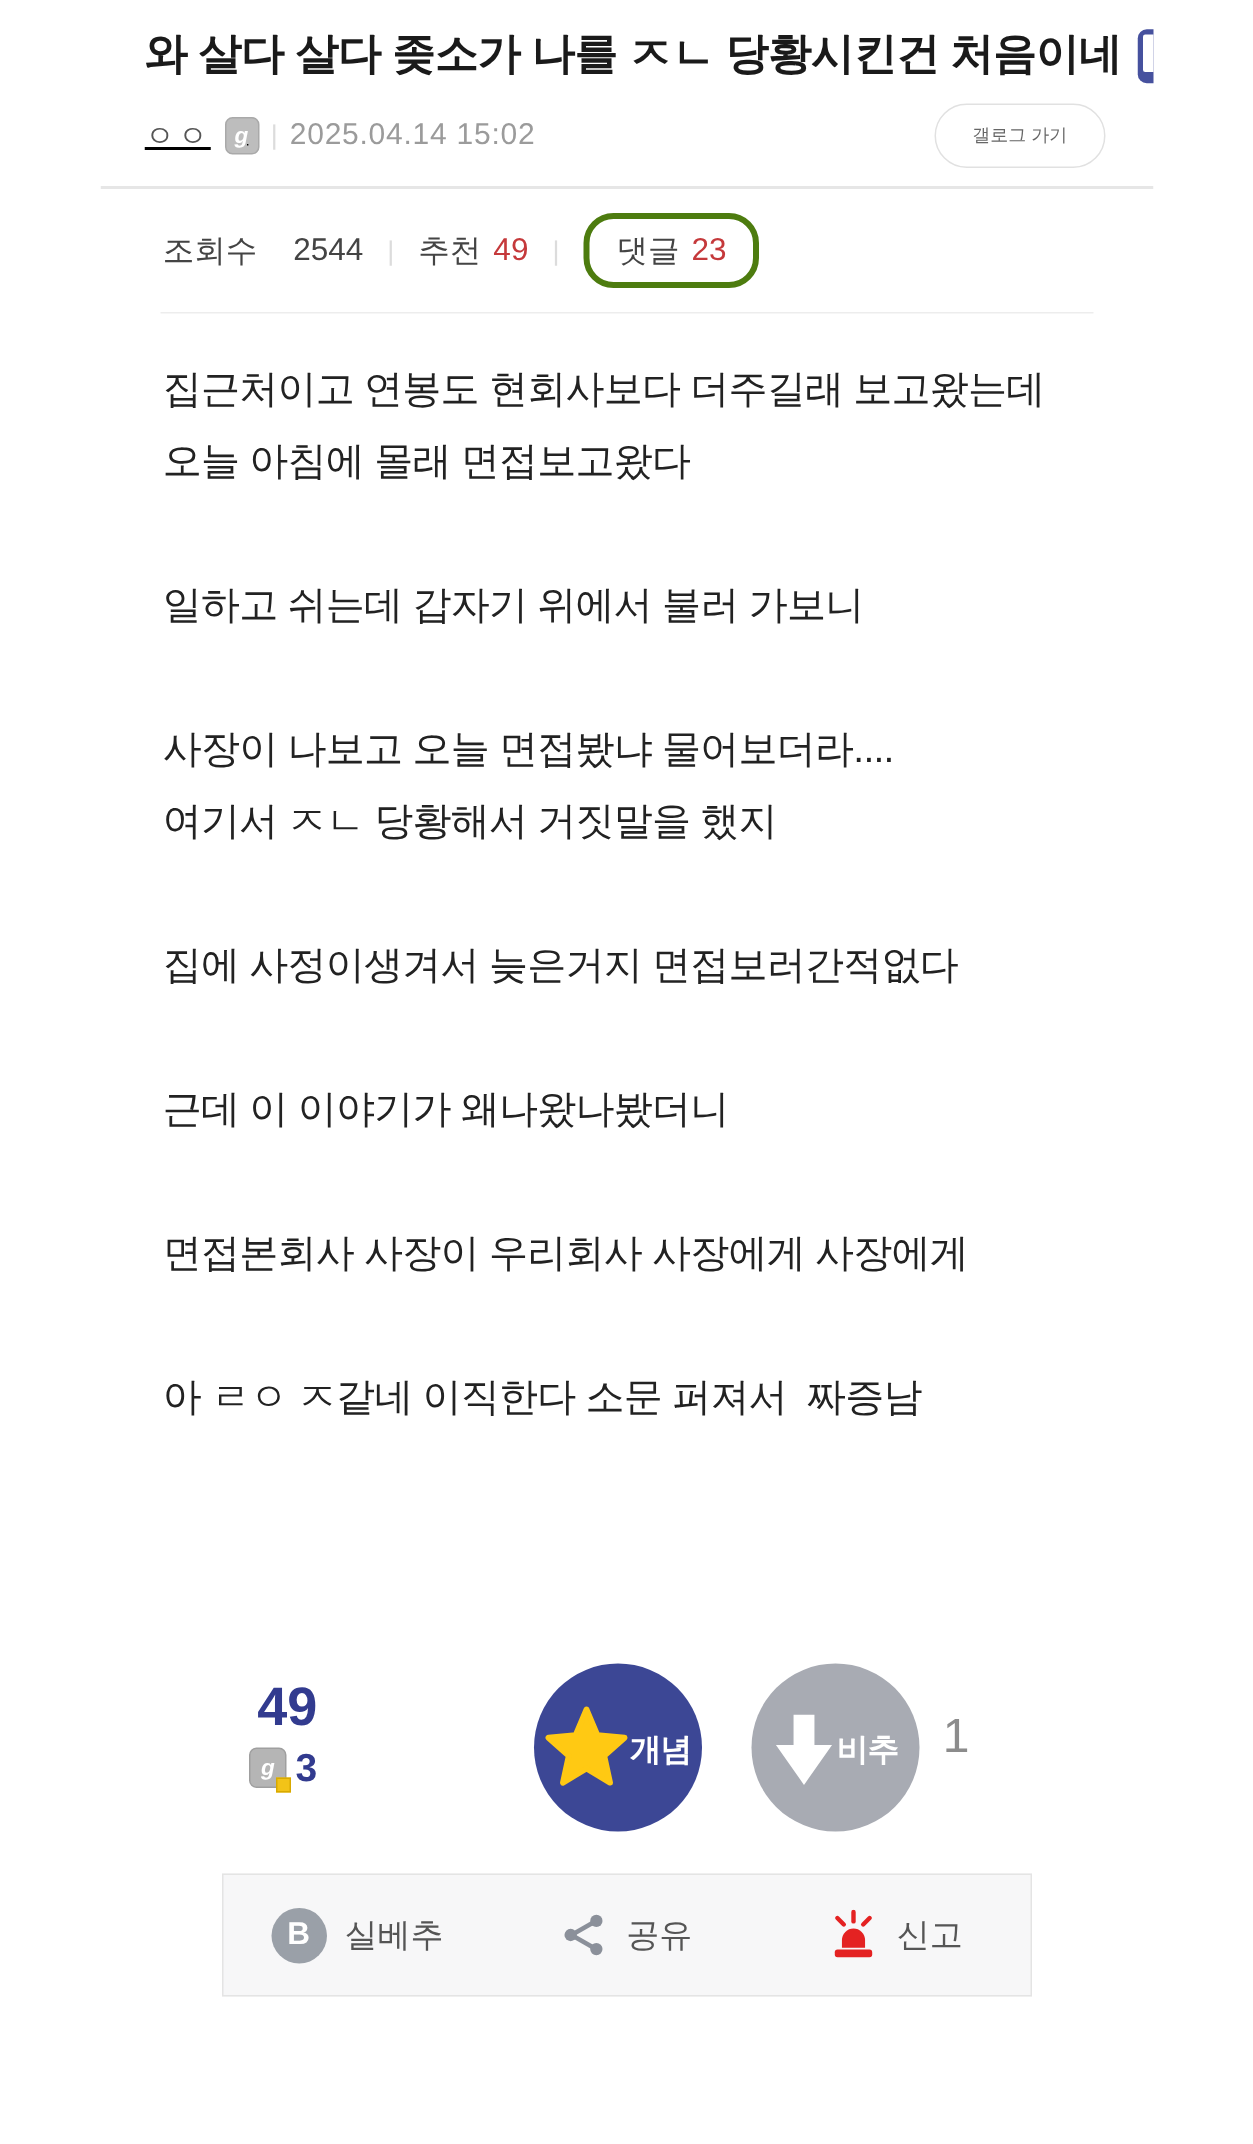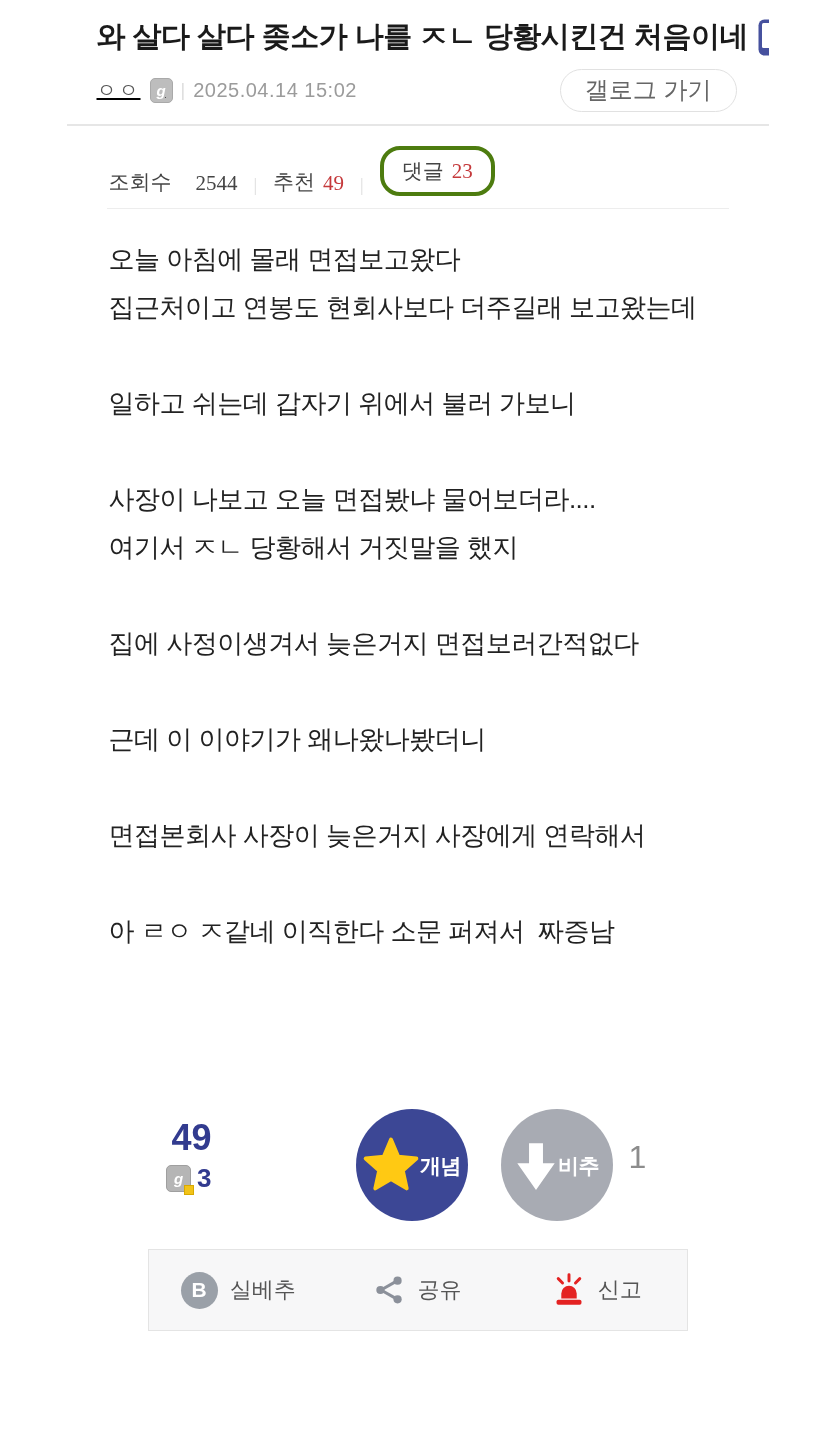--- a/index.html
+++ b/index.html
@@ -16,26 +16,26 @@
   .meta-row { margin-top:12px; height:44px; display:flex; align-items:center; padding-right:2px; }
   .author-group { display:flex; align-items:center; gap:9px;text-decoration:underline; }
   .author-name { font-size:20px; color:#555; letter-spacing:2px; }
   .gallog-icon { width:23px; height:25px; background:#bdbdbd; border:1px solid #a9a9a9; border-radius:5px;
                  color:#fff; font-size:15px; font-weight:700; font-style:italic;
                  display:flex; align-items:center; justify-content:center; }
   .meta-sep { color:#dcdcdc; font-size:18px; margin:0 8px; }
   .post-date { font-size:20px; color:#9b9b9b; letter-spacing:0.5px; }
   .spacer { flex:1; }
   .gallog-btn { height:43px; padding:0 24px; border:1px solid #e1e1e1; border-radius:22px; background:#fff;
-                color:#666; font-size:24px; display:flex; align-items:center; cursor:pointer; }
+                color:#666; font-size:12px; display:flex; align-items:center; cursor:pointer; }
 
   .divider-full { margin-top:12px; height:2px; background:#e6e6e6; }
 
   
-  .stats-row { height:82px; display:flex; align-items:flex-end; padding:12px 42px; font-size:21px; color:#444;font-family:Liberation Serif, serif; }
+  .stats-row { height:82px; display:flex; align-items:center; padding:12px 42px; font-size:21px; color:#444; }
   .stat-num-red { color:#c5393b; margin-left:8px; }
   .stat-label { color:#444; }
   .stats-sep { color:#dcdcdc; margin:0 16px; font-size:18px; }
   .comment-pill { display:flex; align-items:center; border:4px solid #4d7c0f; border-radius:20px;
                   padding:7px 18px; background:#fff; cursor:pointer; }
   .divider-inset { height:1px; background:#ededed; margin:0 40px; }
 
   
   .post-body { padding:26px 42px 0 42px; }
   .post-body p { font-size:26px; color:#222; line-height:48px; min-height:48px;
@@ -108,33 +108,33 @@
     <span class="stats-sep">|</span>
     <span class="comment-pill">
       <span class="stat-label">댓글</span>
       <span class="stat-num-red">23</span>
     </span>
   </div>
 
   <div class="divider-inset"></div>
 
   <div class="post-body">
+      <p>집근처이고 연봉도 현회사보다 더주길래 보고왔는데</p>
       <p>오늘 아침에 몰래 면접보고왔다</p>
-      <p>집근처이고 연봉도 현회사보다 더주길래 보고왔는데</p>
       <p>&nbsp;</p>
       <p>일하고 쉬는데 갑자기 위에서 불러 가보니</p>
       <p>&nbsp;</p>
       <p>사장이 나보고 오늘 면접봤냐 물어보더라....</p>
       <p>여기서 ㅈㄴ 당황해서 거짓말을 했지</p>
       <p>&nbsp;</p>
       <p>집에 사정이생겨서 늦은거지 면접보러간적없다</p>
       <p>&nbsp;</p>
       <p>근데 이 이야기가 왜나왔나봤더니</p>
       <p>&nbsp;</p>
-      <p>면접본회사 사장이 늦은거지 사장에게 연락해서</p>
+      <p>면접본회사 사장이 우리회사 사장에게 사장에게</p>
       <p>&nbsp;</p>
       <p>아 ㄹㅇ ㅈ같네 이직한다 소문 퍼져서  짜증남</p>
     </div>
 
   <div class="vote-strip">
     <div class="up-stack">
       <div class="up-count">49</div>
       <div class="up-sub">
         <span class="mini-gallog">
             <span>g</span>

